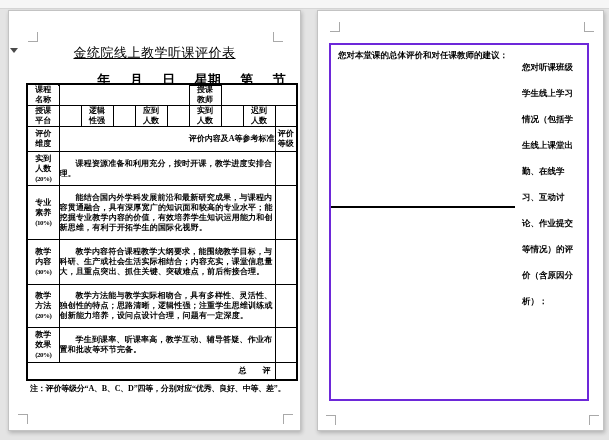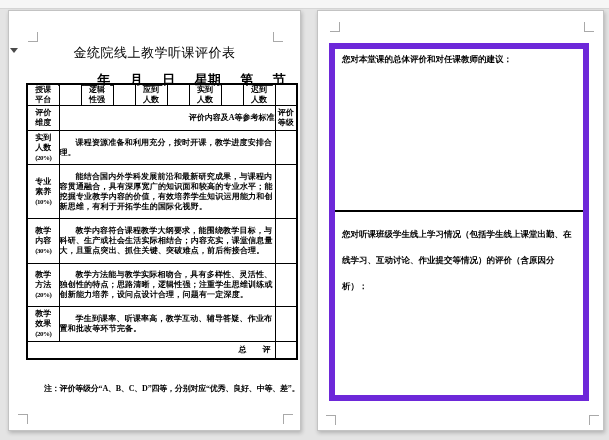--- a/index.html
+++ b/index.html
@@ -12,21 +12,21 @@
   }
   .topbar {
     position:absolute; left:0; top:0; width:609px; height:9px;
     background:#f6f6f6; border-bottom:1px solid #d6d6d6;
   }
   .page {
     position:absolute; top:10px; background:#fff;
     border:1px solid #c3c3c3;
     box-shadow:1px 2px 4px rgba(0,0,0,0.22);
   }
-  .page1 { left:8px; width:293px; height:421px; }
+  .page1 { left:8px; width:293px; height:421px;text-decoration:underline; }
   .page2 { left:317px; width:287px; height:421px; }
 
   
   .crop { position:absolute; width:10px; height:10px; }
   .crop.tl { border-right:1px solid #a9a9a9; border-bottom:1px solid #a9a9a9; }
   .crop.tr { border-left:1px solid #a9a9a9; border-bottom:1px solid #a9a9a9; }
   .crop.bl { border-right:1px solid #a9a9a9; border-top:1px solid #a9a9a9; }
   .crop.br { border-left:1px solid #a9a9a9; border-top:1px solid #a9a9a9; }
 
   .collapse-tri {
@@ -58,27 +58,27 @@
   td.lbl .wrap2 { width:18px; margin:0 auto; word-break:break-all; }
   td.dim .pct { font-size:7px; letter-spacing:-0.5px; }
   td.txt {
     text-align:left; padding:1px 3px; line-height:10.5px;
     letter-spacing:0.2px;
   }
   td.txt .para { text-indent:16px; word-break:break-all; }
   td.center { text-align:right; }
   td.blank { background:#fff; }
   .note {
-    position:absolute; left:35px; top:372px; width:266px;
+    position:absolute; left:21px; top:372px; width:266px;
     font-size:8px; font-weight:bold; letter-spacing:-0.2px; white-space:nowrap;
   }
 
   .answer-box {
     position:absolute; left:11px; top:32px; width:260px; height:358px;
-    border:6px solid #6d28d9; display:flex; flex-direction:column;
+    border:2px solid #6d28d9; display:flex; flex-direction:row;
   }
   .answer-section1 {
     height:163px; border-bottom:2px solid #000;
     padding:5px 7px; font-size:8.5px; font-weight:bold;
   }
   .answer-section2 {
     flex:1; padding:9px 7px 0 7px;
     font-size:8.5px; font-weight:bold; line-height:26px;
   }
 </style>
@@ -104,20 +104,30 @@
         <col style="width:32px">
         <col style="width:22px">
       <col style="width:32px">
         <col style="width:22px">
         <col style="width:32px">
         <col style="width:22px">
       <col style="width:32px">
         <col style="width:22px">
     </colgroup>
     <tbody>
+        <tr style="height:20px">
+      <td class="lbl">
+            <div class="wrap2">课程名称</div>
+          </td>
+      <td class="blank" colspan="5"></td>
+      <td class="lbl">
+            <div class="wrap2">授课教师</div>
+          </td>
+      <td class="blank" colspan="3"></td>
+    </tr>
     <tr style="height:21px">
       <td class="lbl">
             <div class="wrap2">授课平台</div>
           </td>
       <td class="blank"></td>
       <td class="lbl">
             <div class="wrap2">逻辑性强</div>
           </td>
       <td class="blank"></td>
       <td class="lbl">

